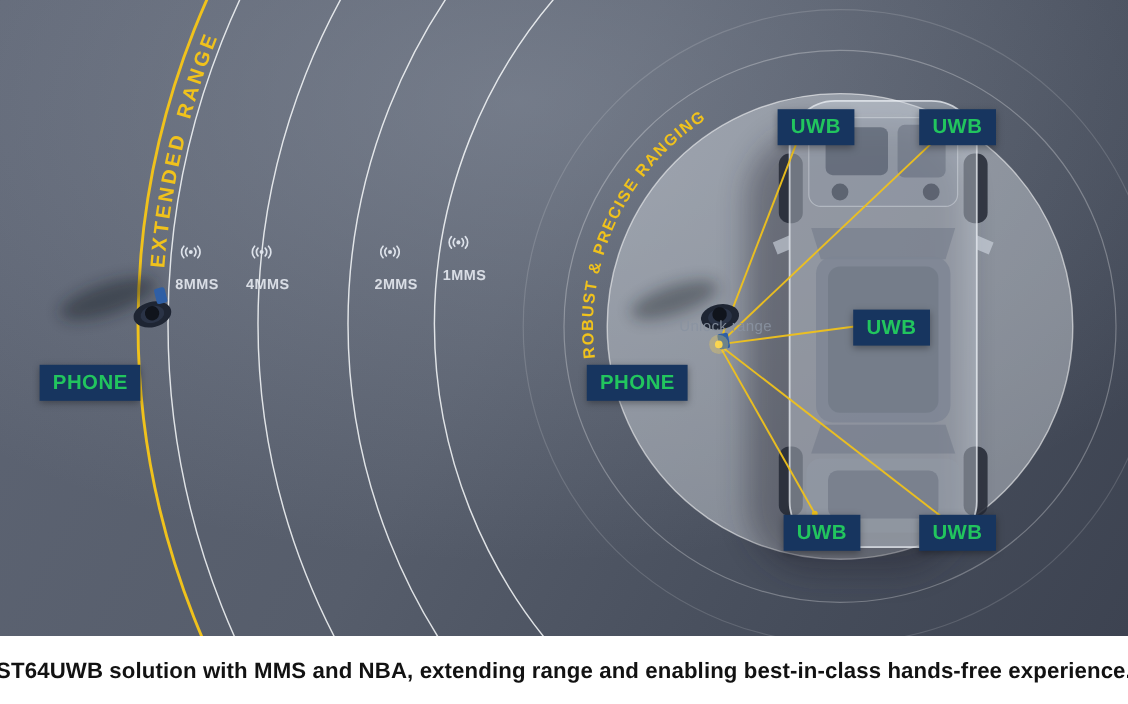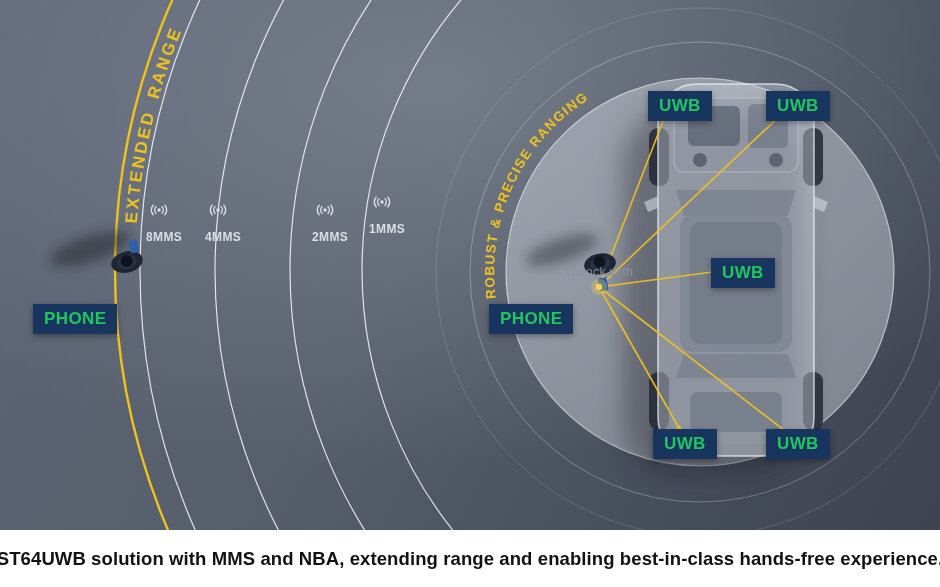--- a/index.html
+++ b/index.html
@@ -167,21 +167,21 @@
         </svg>
       <div class="marker-label">2MMS</div>
     </div>
     <div class="marker" style="left:369px; top:196px">
       <svg viewBox="0 0 24 12">
           <use href="#sig-icon"></use>
         </svg>
       <div class="marker-label">1MMS</div>
     </div>
 
-    <div class="unlock-text" style="left:566px; top:265px">Unlock with</div>
+    <div class="unlock-text" style="left:566px; top:265px">Unlock range</div>
 
     <div class="badge" style="left:33px; top:304px">PHONE</div>
     <div class="badge" style="left:489px; top:304px">PHONE</div>
 
     <div class="badge" style="left:648px; top:91px">UWB</div>
     <div class="badge" style="left:766px; top:91px">UWB</div>
     <div class="badge" style="left:711px; top:258px">UWB</div>
     <div class="badge" style="left:653px; top:429px">UWB</div>
     <div class="badge" style="left:766px; top:429px">UWB</div>
 

